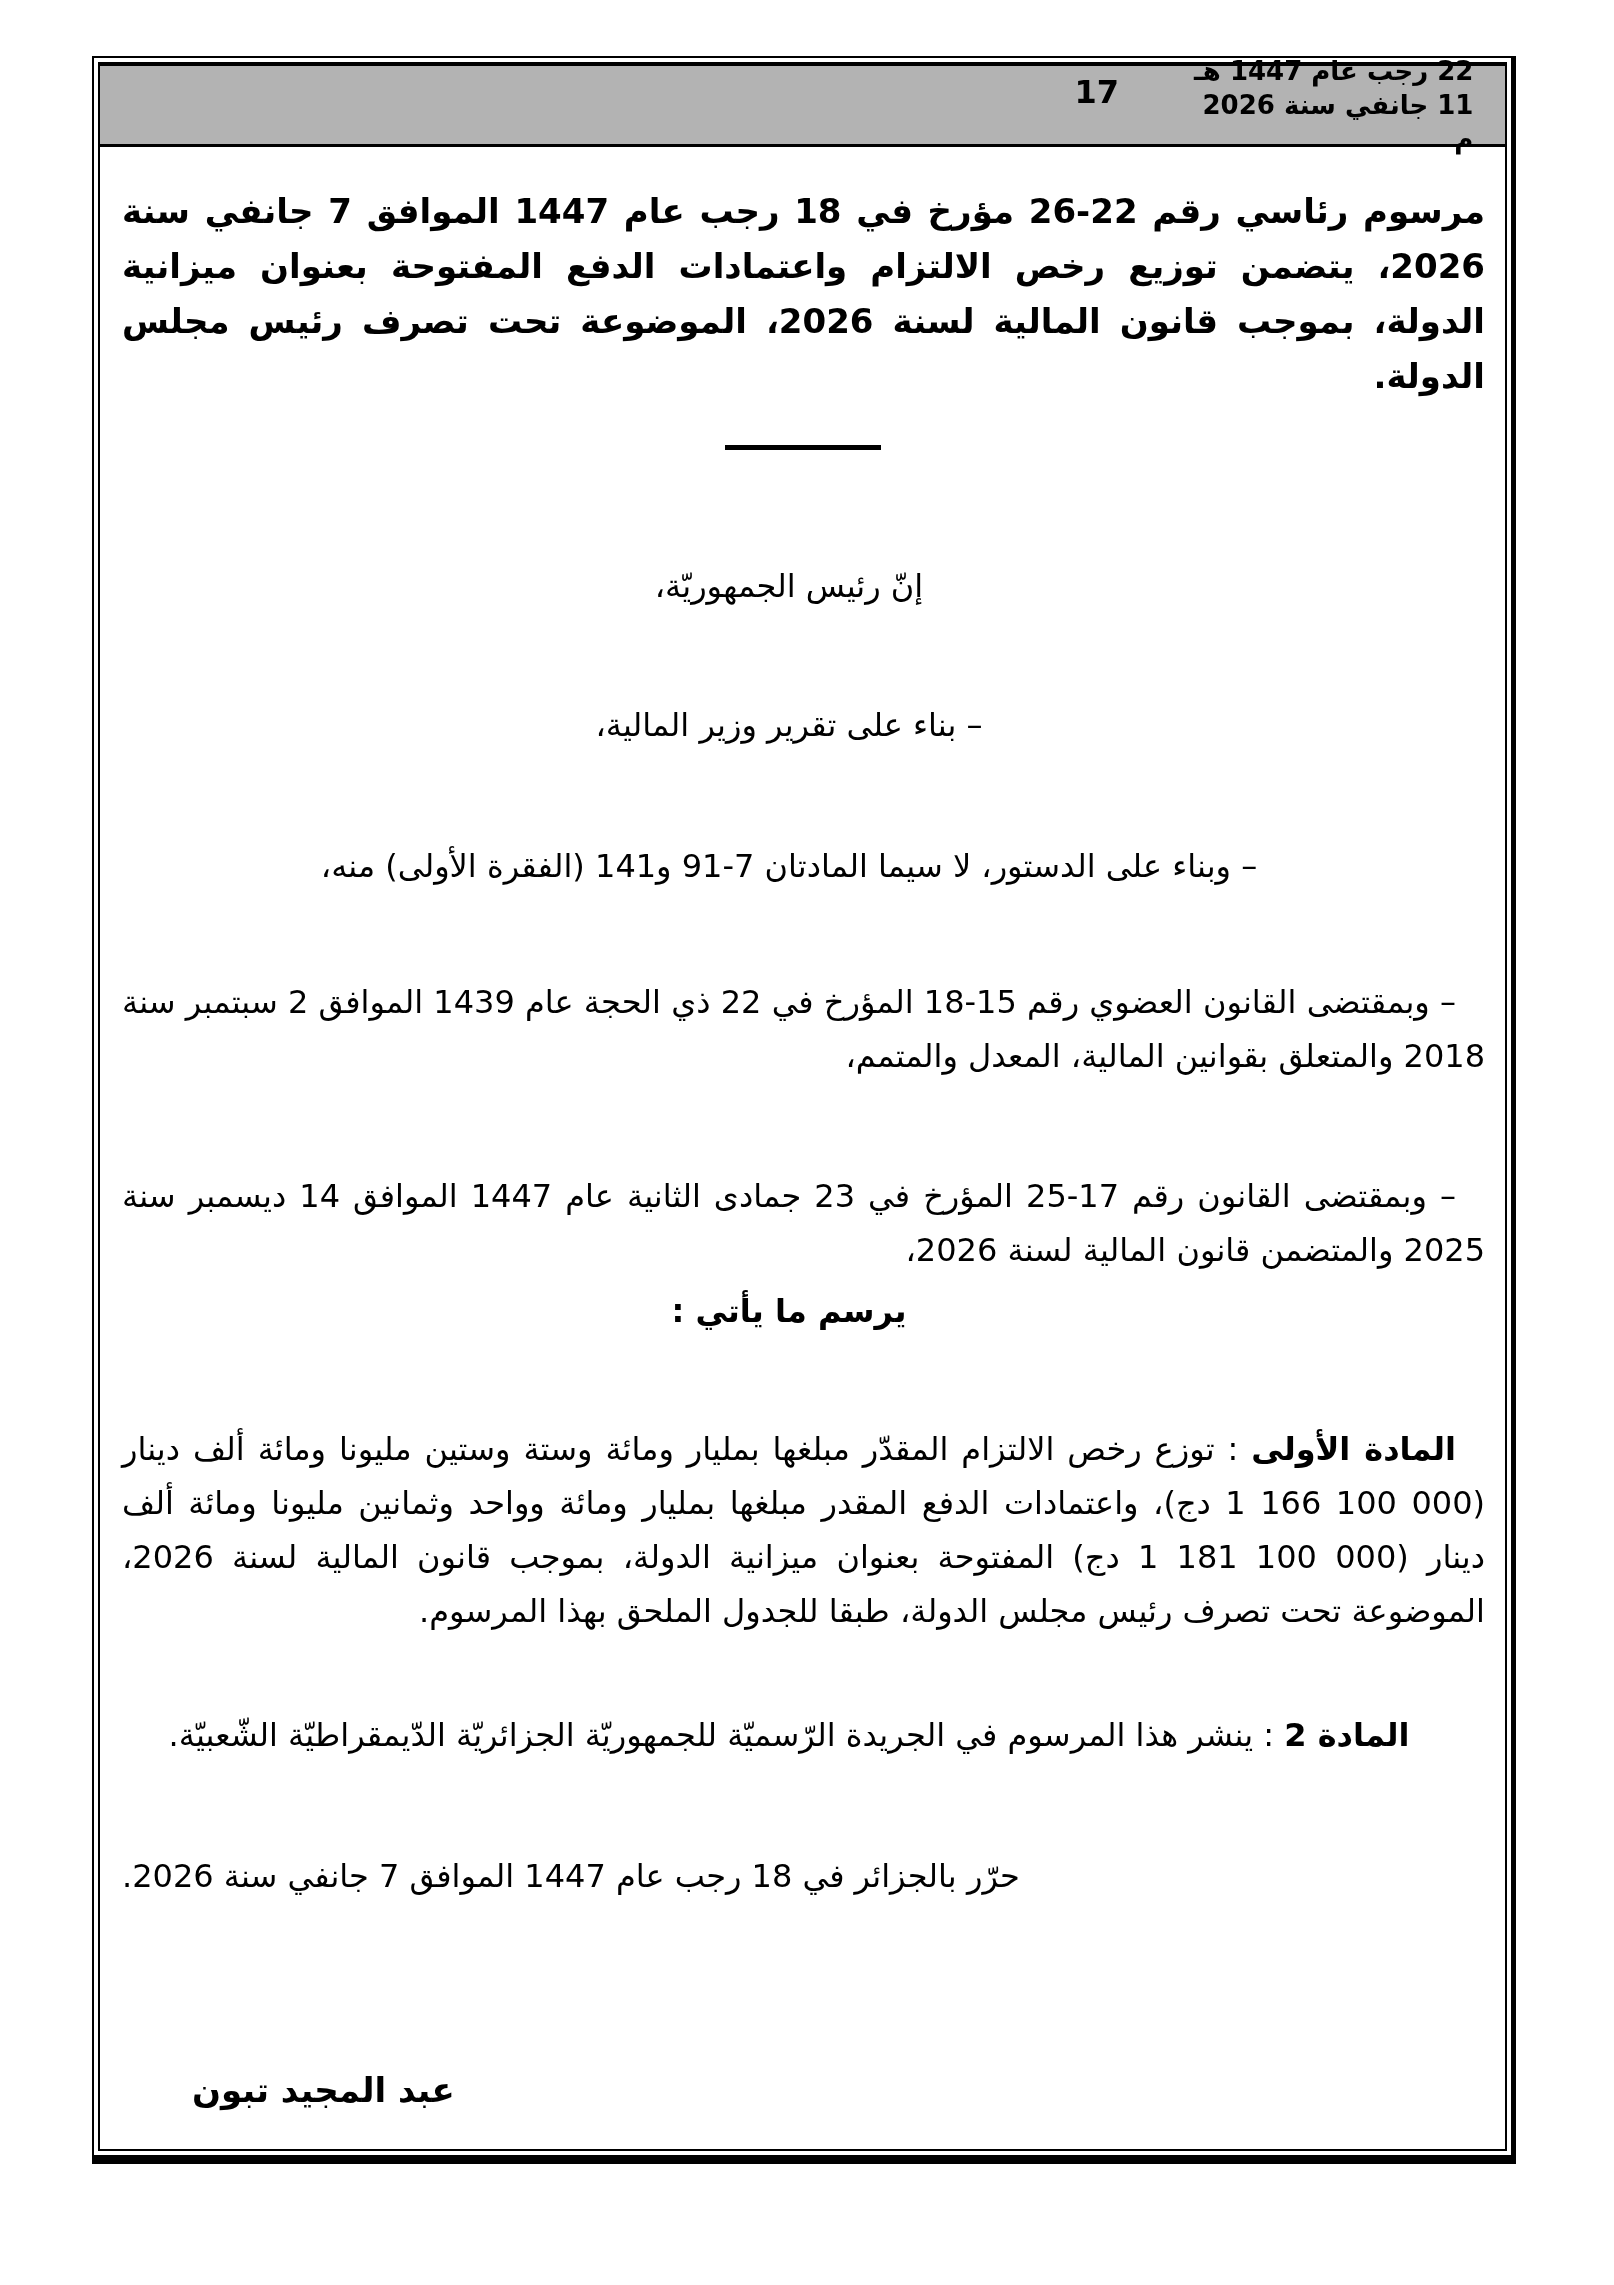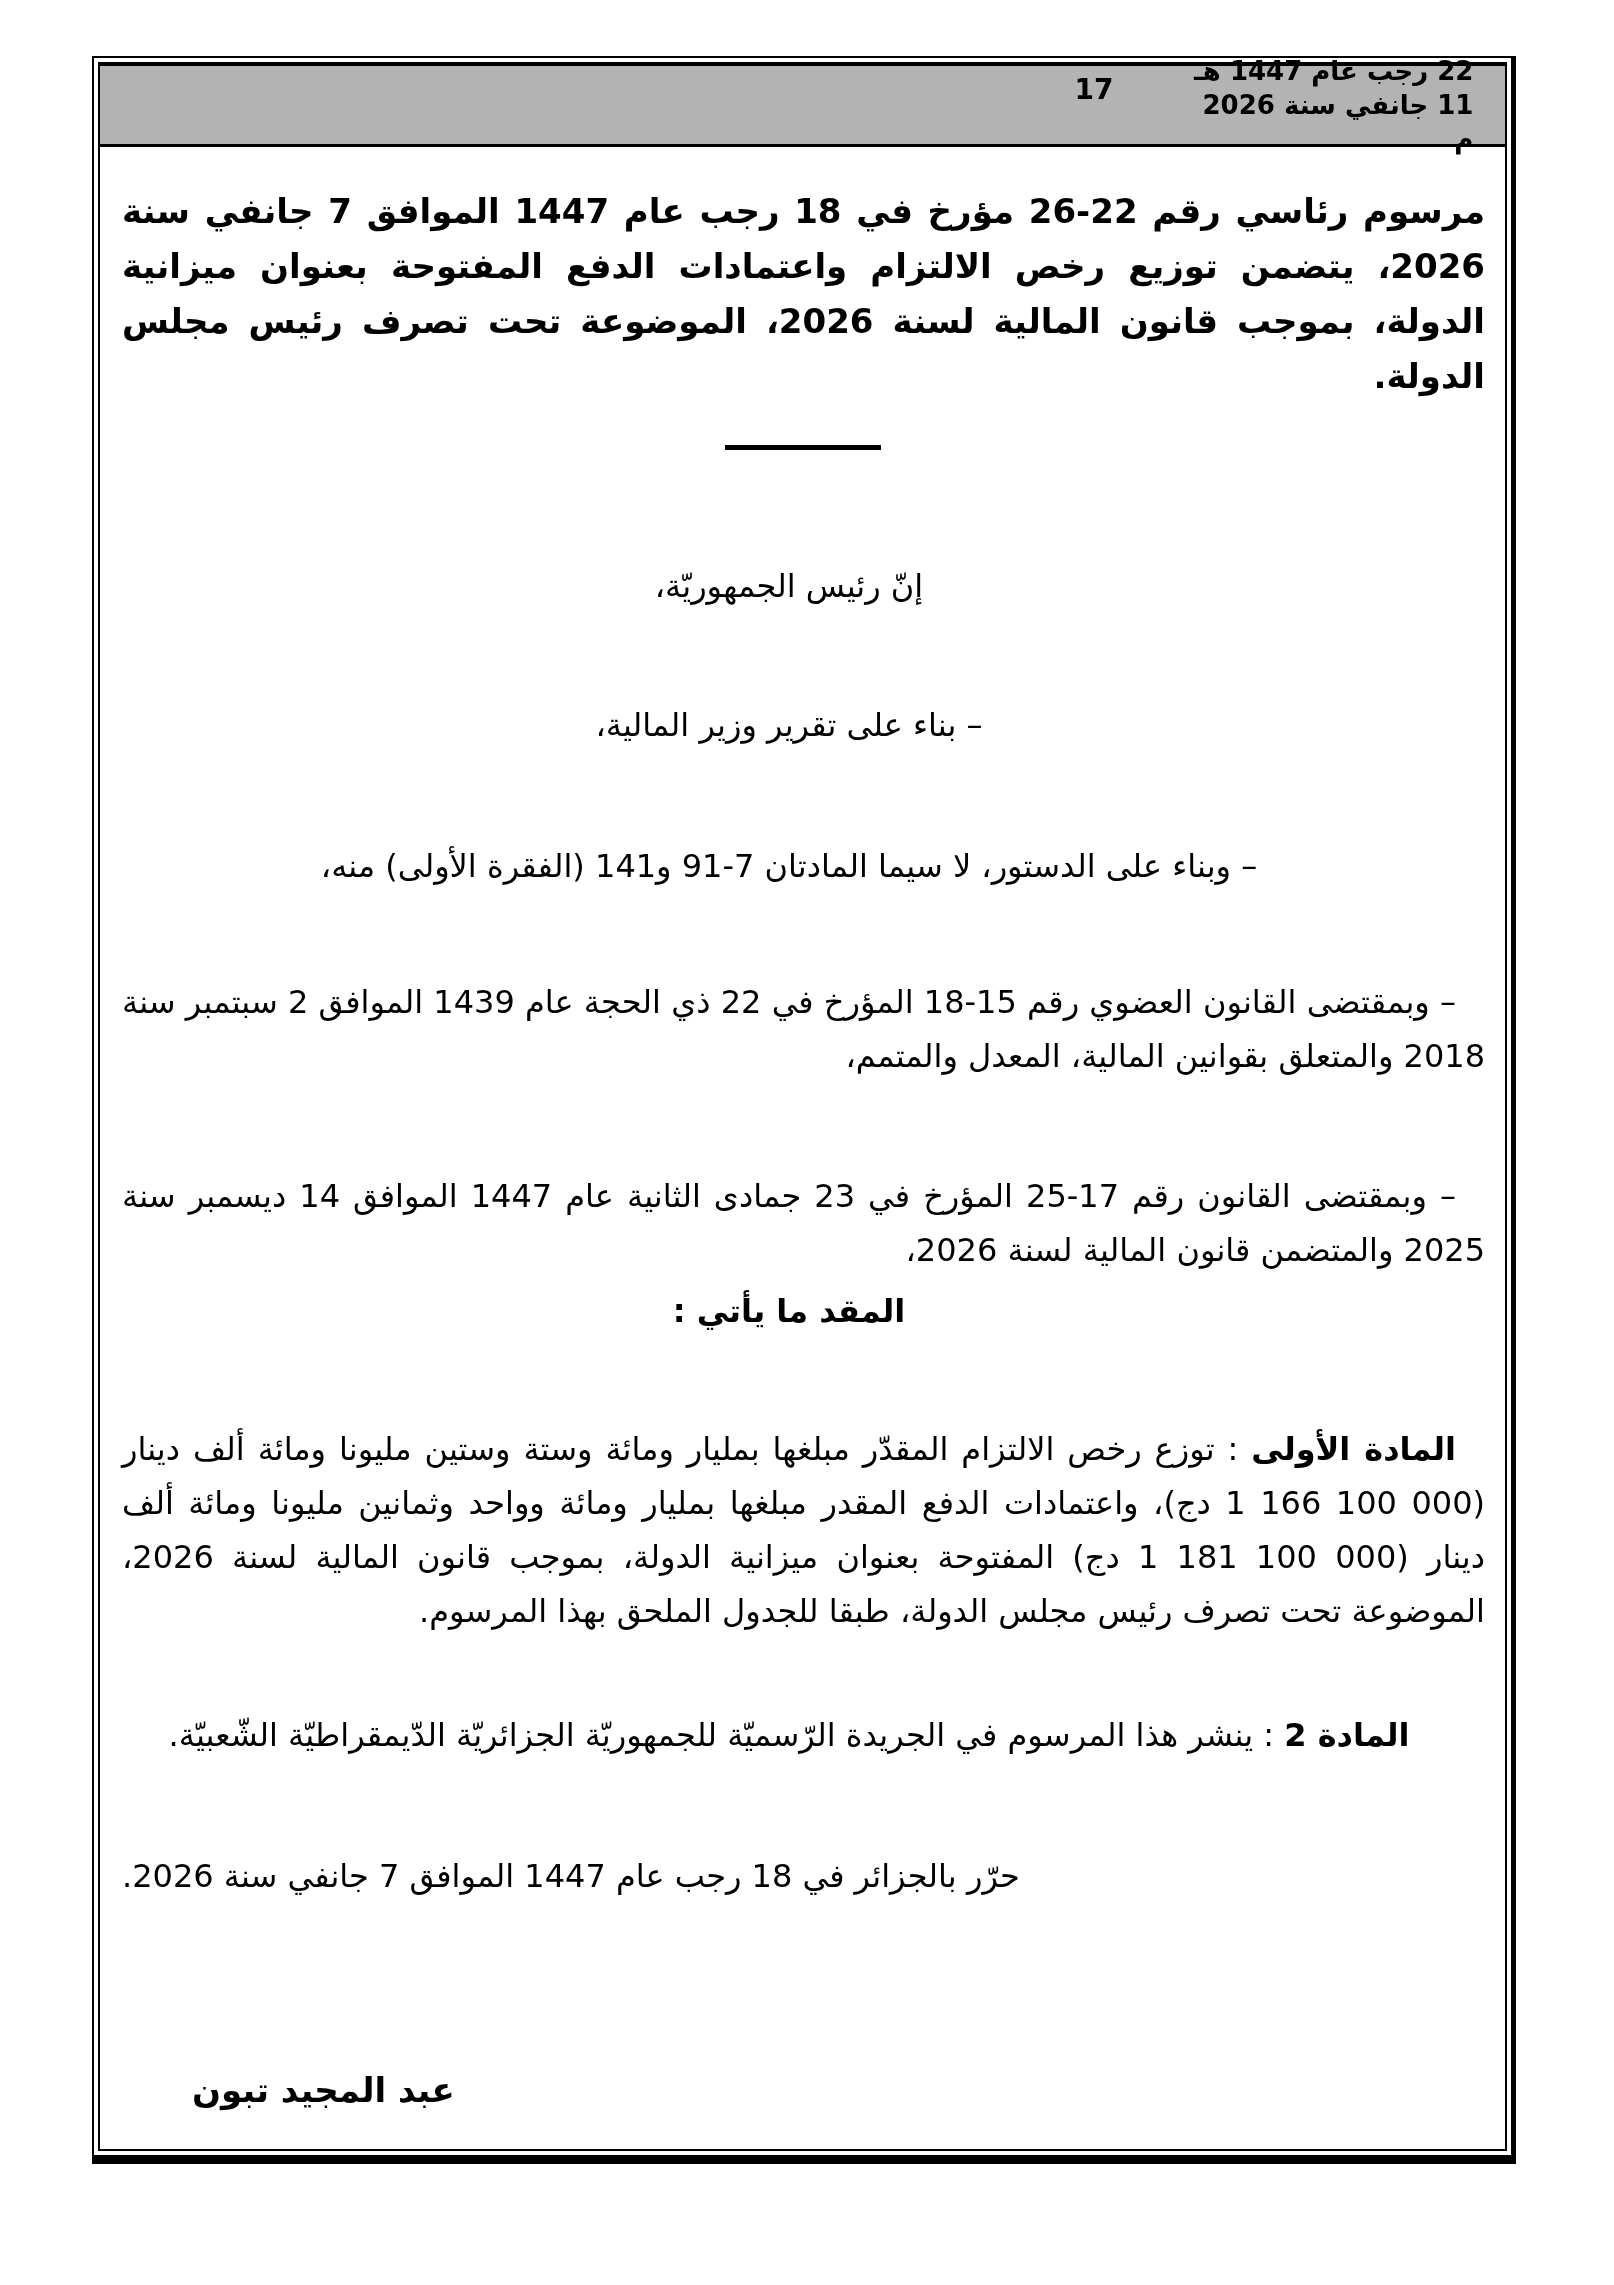--- a/index.html
+++ b/index.html
@@ -37,21 +37,21 @@
   .dates{
     width:299px;text-align:right;
     font-size:26px;line-height:34px;
   }
   .journal-title{
     flex:1;text-align:center;
     font-size:28px;
   }
   .page-num{
     width:100px;text-align:left;
-    font-size:28px;
+    font-size:32px;
     align-self:flex-start;margin-top:7.2px;
   }
   .para{
     position:absolute;left:122px;width:1363px;
     direction:rtl;
     font-size:32px;line-height:54px;
     text-align:justify;
   }
   .decree-title{
     top:177px;
@@ -104,21 +104,21 @@
 <div class="para single pad-start preamble-intro">إنّ رئيس الجمهوريّة،</div>
 
 <div class="para single pad-start visa-1">– بناء على تقرير وزير المالية،</div>
 
 <div class="para single pad-start visa-2">– وبناء على الدستور، لا سيما المادتان 7-91 و141 (الفقرة الأولى) منه،</div>
 
 <div class="para indent visa-3">– وبمقتضى القانون العضوي رقم 15-18 المؤرخ في 22 ذي الحجة عام 1439 الموافق 2 سبتمبر سنة 2018 والمتعلق بقوانين المالية، المعدل والمتمم،</div>
 
 <div class="para indent visa-4">– وبمقتضى القانون رقم 17-25 المؤرخ في 23 جمادى الثانية عام 1447 الموافق 14 ديسمبر سنة 2025 والمتضمن قانون المالية لسنة 2026،</div>
 
-<div class="para single pad-start enactment">المقد ما يأتي :</div>
+<div class="para single pad-start enactment">يرسم ما يأتي :</div>
 
 <div class="para indent article-1"><span class="article-lead">المادة الأولى</span><span> : توزع رخص الالتزام المقدّر مبلغها بمليار ومائة وستة وستين مليونا ومائة ألف دينار (1&nbsp;166&nbsp;100&nbsp;000 دج)، واعتمادات الدفع المقدر مبلغها بمليار ومائة وواحد وثمانين مليونا ومائة ألف دينار (1&nbsp;181&nbsp;100&nbsp;000 دج) المفتوحة بعنوان ميزانية الدولة، بموجب قانون المالية لسنة 2026، الموضوعة تحت تصرف رئيس مجلس الدولة، طبقا للجدول الملحق بهذا المرسوم.</span></div>
 
 <div class="para single pad-start article-2"><span class="article-lead">المادة 2</span><span> : ينشر هذا المرسوم في الجريدة الرّسميّة للجمهوريّة الجزائريّة الدّيمقراطيّة الشّعبيّة.</span></div>
 
 <div class="para place-date">حرّر بالجزائر في 18 رجب عام 1447 الموافق 7 جانفي سنة 2026.</div>
 
 <div class="signature">عبد المجيد تبون</div>
 
 

